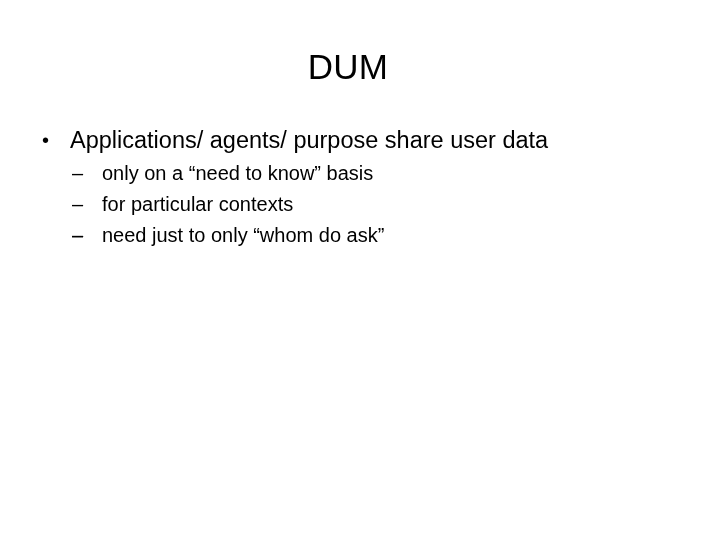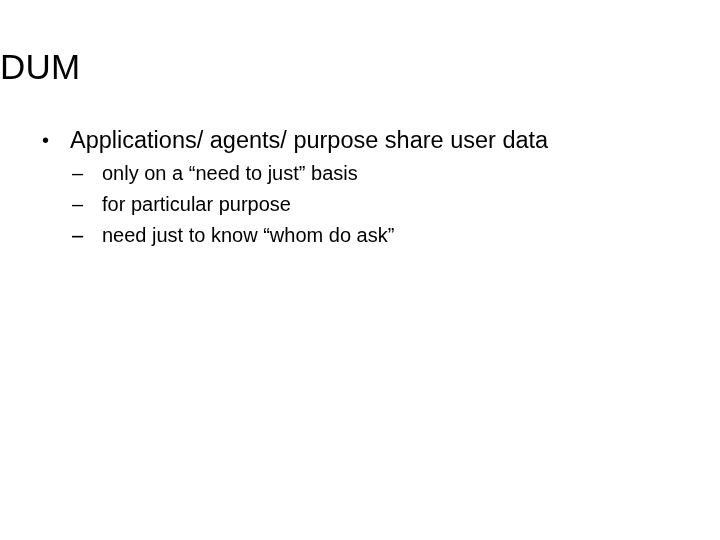--- a/index.html
+++ b/index.html
@@ -18,20 +18,21 @@
     position: relative;
     width: 720px;
     height: 540px;
     background: #ffffff;
   }
   .slide-title {
     position: absolute;
     left: 0;
     top: 46px;
     width: 696px;
+    text-align: center;
     font-size: 35px;
     line-height: 42px;
     font-weight: 400;
     color: #000000;
     letter-spacing: 0.2px;
   }
   .body-list {
     position: absolute;
     left: 36px;
     top: 124px;
@@ -85,32 +86,32 @@
 
     <div class="bullet-l1">
       <span class="marker">•</span>
       <span class="bullet-text">Applications/ agents/ purpose share user data</span>
     </div>
 
     <div class="sub-list">
 
       <div class="bullet-l2">
         <span class="marker">–</span>
-        <span class="bullet-text">only on a “need to just” basis</span>
+        <span class="bullet-text">only on a “need to know” basis</span>
       </div>
 
       <div class="bullet-l2">
         <span class="marker">–</span>
-        <span class="bullet-text">for particular purpose</span>
+        <span class="bullet-text">for particular contexts</span>
       </div>
 
       <div class="bullet-l2">
         <span class="marker">–</span>
       </div>
 
       <div class="bullet-l2">
         <span class="marker">–</span>
-        <span class="bullet-text">need just to know “whom do ask”</span>
+        <span class="bullet-text">need just to only “whom do ask”</span>
       </div>
 
     </div>
   </div>
 </div>
 
 </body></html>

